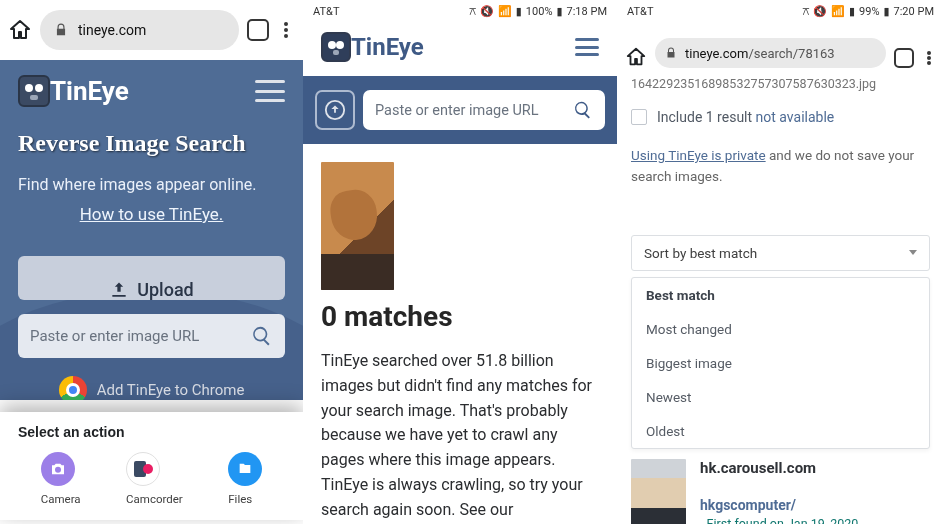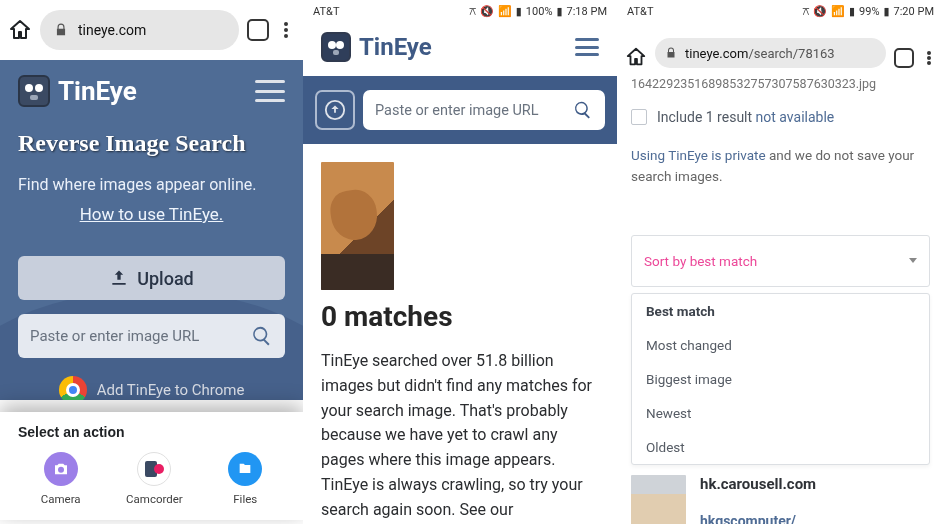--- a/index.html
+++ b/index.html
@@ -14,44 +14,44 @@
   .home-icon-svg { width:24px; height:24px; fill:#1f2225; }
   .addrpill { flex:1; background:#e6e6e6; height:40px; border-radius:20px; display:flex; align-items:center; padding:0 14px; gap:10px; color:#333; font-size:14px;}
   .lock { width:14px; height:14px; }
   .tabicon { width:22px; height:22px; border:2px solid #363636; border-radius:5px;}
   .dots { width:18px; height:24px; display:flex; flex-direction:column; justify-content:space-around; align-items:center; padding:3px 0;}
   .dot { width:4px; height:4px; background:#363636; border-radius:50%; }
 
   .blue-area { background:linear-gradient(#4f6c95,#4f6c95); color:#fff; height:340px; padding:0 18px; position:relative; overflow:hidden;}
   .blue-area::before { content:""; position:absolute; left:-20%; right:-20%; top:230px; height:300px; background:#46618b; border-radius:50% 50% 0 0 / 40% 40% 0 0;}
   .brandrow { display:flex; align-items:center; justify-content:space-between; height:62px; position:relative; z-index:1;}
-  .logo { display:flex; align-items:center; gap:8px; }
+  .logo { display:flex; align-items:center; }
   .robot { width:32px; height:32px; background:#3b4a63; border:2px solid #2a3547; border-radius:6px; position:relative;}
   .robot::before, .robot::after { content:""; position:absolute; background:#fff; border-radius:50%; width:8px; height:8px; top:7px;}
   .robot::before { left:5px;} .robot::after { right:5px;}
   .robotchin{ position:absolute; left:10px; right:10px; bottom:5px; height:5px; background:#9ca7b8; border-radius:2px;}
   .brand { font-size:26px; font-weight:700; color:#fff;}
   .menuham { width:30px; height:22px; display:flex; flex-direction:column; justify-content:space-between;}
   .menuham span { height:3px; background:#dfe3ea; border-radius:2px;}
   .ris { text-align:left; font-size:24px; font-weight:700; margin-top:8px; text-shadow:1px 1px 2px rgba(0,0,0,.6); font-family: Georgia, 'Times New Roman', serif; position:relative; z-index:1;}
   .tagline { text-align:left; font-size:16px; margin-top:18px; color:#eaf0f9; position:relative; z-index:1;}
   .howto { display:block; text-align:center; text-decoration:underline; margin-top:10px; color:#eef4fc; font-size:17px; position:relative; z-index:1;}
-  .uploadbtn { position:relative; z-index:1; margin:32px 0 0; background:#c8cfdc; color:#2a3547; height:44px; border-radius:6px; display:flex; align-items:center; justify-content:center; gap:8px; font-size:18px; font-weight:500;}
+  .uploadbtn { position:relative; z-index:1; margin:32px 0 0; background:#c8cfdc; color:#2a3547; height:44px; border-radius:6px; display:flex; align-items:flex-end; justify-content:center; gap:8px; font-size:18px; font-weight:500;}
   .uploadbtn svg { width:20px; height:20px; fill:#2a3547;}
   .searchpill { position:relative; z-index:1; margin-top:14px; background:#e5e9f0; height:44px; border-radius:6px; display:flex; align-items:center; padding:0 12px; color:#69727f; font-size:15px;}
   .searchpill .mag { margin-left:auto; width:22px; height:22px; fill:#4f6c95;}
   .chromeadd { position:relative; z-index:1; display:flex; align-items:center; justify-content:center; gap:10px; margin-top:18px; color:#2a3547;}
   .chromelogo{ width:28px; height:28px; border-radius:50%; background: conic-gradient(#ea4335 0 120deg,#34a853 120deg 240deg,#fbbc05 240deg 360deg); position:relative;}
   .chromelogo::after{content:"";position:absolute;inset:7px;background:#4285f4;border:3px solid #fff;border-radius:50%;}
   .chromeadd-text{ color:#d4d8e0; font-size:15px;}
 
   .sheet { position:absolute; left:0; right:0; bottom:4px; background:#fff; box-shadow:0 -6px 20px rgba(0,0,0,.3); border-radius:0; padding:12px 18px 14px;}
   .sheet h4 { font-size:14px; font-weight:600; color:#1f2225; font-family: 'Comic Sans MS', cursive, sans-serif; }
   .actrow { display:flex; justify-content:space-around; margin-top:12px;}
-  .actitem { display:flex; flex-direction:column; align-items:center; gap:6px; font-size:11.5px; color:#404040; font-family: 'Comic Sans MS', cursive, sans-serif;}
+  .actitem { display:flex; flex-direction:column; gap:6px; font-size:11.5px; color:#404040; font-family: 'Comic Sans MS', cursive, sans-serif;}
   .actcir { width:34px; height:34px; border-radius:50%; display:flex; align-items:center; justify-content:center; color:#fff;}
   .cam { background:#9c7fe8;} .cmc{ background:#fff; border:1px solid #e0e0e0; font-size:16px;} .fil{ background:#2196f3;}
   .cmc-inner{display:flex;align-items:center;}
   .cmc-box{width:12px;height:16px;background:#3b4a63;border-radius:2px;}
   .cmc-dot{width:10px;height:10px;background:#e91e63;border-radius:50%;margin-left:-3px;}
 
   
   .statusbar { display:flex; justify-content:space-between; align-items:center; height:22px; padding:0 10px; font-size:11px; color:#333; background:#fff;}
   .statusicons { display:flex; align-items:center; gap:4px;}
   .statchar{font-size:11px; line-height:1;}
@@ -75,22 +75,22 @@
   
   .p3-browserbar {display:flex;align-items:flex-end;height:44px;padding:0 8px;gap:8px;margin-top:2px;}
   .addrpill2{flex:1;background:#e9e9e9;height:30px;border-radius:15px;display:flex;align-items:center;padding:0 10px;gap:8px;font-size:13px;color:#555;white-space:nowrap;overflow:hidden;}
   .addrpill2 .dark, .addrpill .dark{color:#111;}
   .p3-content{padding:0 14px 0 14px;}
   .imgname{font-size:12.5px;color:#737373;word-break:break-all;margin-top:8px;}
   .checkrow{display:flex;align-items:center;gap:10px;margin-top:18px;font-size:14px;color:#515964;}
   .checkbox{width:16px;height:16px;border:1.5px solid #c2c7ce;border-radius:2px;flex-shrink:0;}
   .alink{color:#4f6c95;}
   .privrow{margin-top:20px;font-size:13.5px;line-height:1.55;color:#666;}
-  .privrow .alink{font-weight:400;}
-  .sortbox{margin-top:48px;border:1px solid #dcdfe3;border-radius:3px;height:52px;display:flex;align-items:center;padding:0 12px;font-size:13.5px;color:#ec4899;position:relative;}
+  .privrow .alink{font-weight:400;text-decoration:underline;}
+  .sortbox{margin-top:48px;border:1px solid #dcdfe3;border-radius:3px;height:36px;display:flex;align-items:center;padding:0 12px;font-size:13.5px;color:#404040;position:relative;}
   .caretdn{margin-left:auto;width:0;height:0;border-left:4px solid transparent;border-right:4px solid transparent;border-top:5px solid #888;}
   .dropdown{margin-top:6px;border:1px solid #dcdfe3;border-radius:3px;background:#fff;box-shadow:0 2px 4px rgba(0,0,0,.05);}
   .dropdown div{padding:9px 14px;font-size:13.5px;color:#565c65;}
   .dropdown div.active{font-weight:700;color:#3d434c;}
   .resultrow{display:flex;gap:14px;margin-top:10px;}
   .resthumb{width:55px;height:68px;background:linear-gradient(#cfd3d8 0 28%, #e1cdb0 28% 72%, #2b2f36 72% 100%);flex-shrink:0;border-radius:1px;}
   .resbody{flex:1;overflow:hidden;}
   .resurl{font-weight:700;color:#2f3237;font-size:15px;}
   .reslink{color:#4f6c95;font-weight:700;font-size:14px;margin-top:20px;}
   .firstfound{font-size:12.5px;color:#0f766e;margin-top:3px;}

